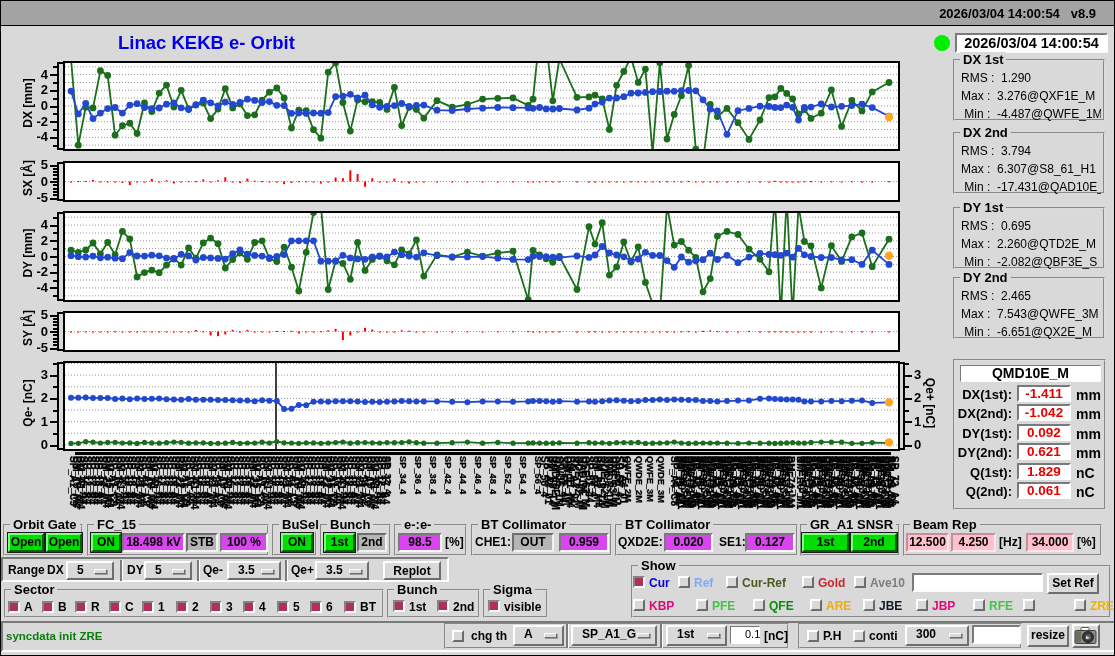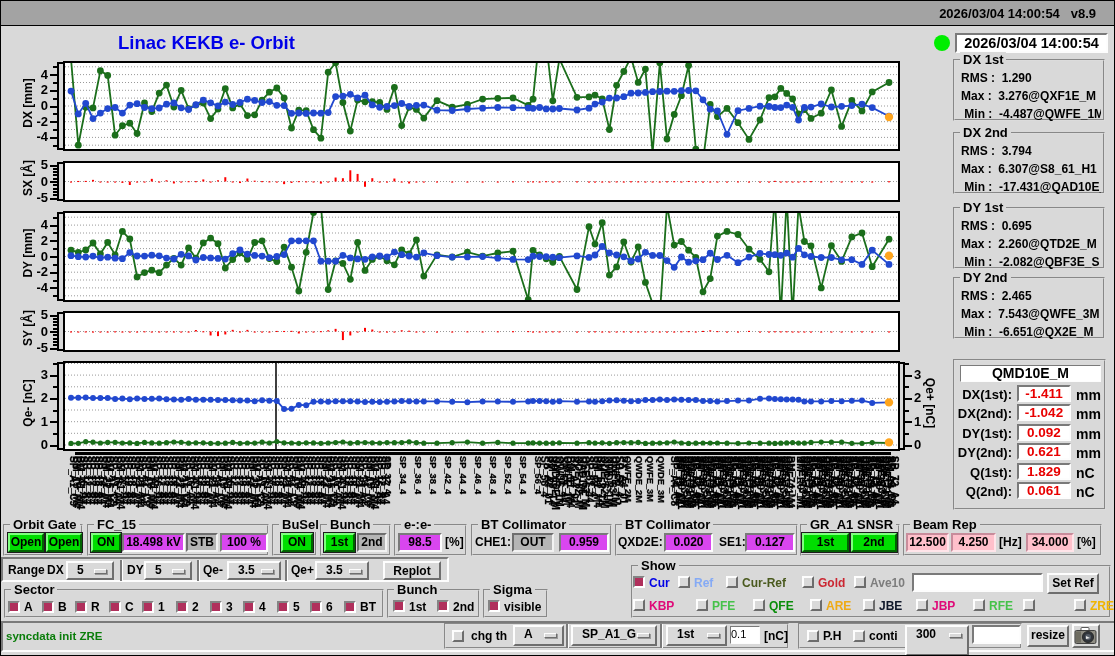--- a/index.html
+++ b/index.html
@@ -13,23 +13,23 @@
 .tk{position:absolute;height:2px;background:#000}
 .tlb{position:absolute;font-size:13px;font-weight:bold;color:#000;text-align:right;width:30px;line-height:16px}
 .rt{position:absolute;text-align:center;transform:rotate(-90deg);font-size:12px;line-height:12px;font-weight:bold;color:#000}
 .rt2{position:absolute;text-align:center;transform:rotate(90deg);font-size:12px;line-height:12px;font-weight:bold;color:#000}
 .grp{position:absolute;border:2px groove #dcdcdc}
 .grp2{position:absolute;border:2px groove #dcdcdc}
 .glab{position:absolute;left:5px;top:-9px;background:#d9d9d9;padding:0 3px;font-size:13px;font-weight:bold;white-space:nowrap}
 .gdot{position:absolute;left:933px;top:34px;width:16px;height:16px;border-radius:50%;background:#00ee00}
 .datebox{left:954px;top:32px;width:153px;height:20px;text-align:center;font-size:14.5px;font-weight:bold;line-height:16px}
 .ent{position:absolute;background:#fff;border:2px solid;border-color:#7a7a7a #fdfdfd #fdfdfd #7a7a7a}
-.entl{position:absolute;background:#fff;border:1px solid;border-color:#7a7a7a #fdfdfd #fdfdfd #7a7a7a;font-size:11px;padding-left:0;line-height:15px}
+.entl{position:absolute;background:#fff;border:1px solid;border-color:#7a7a7a #fdfdfd #fdfdfd #7a7a7a;font-size:11px;padding-left:14px;line-height:15px}
 .sbody{position:absolute;left:6px;top:8px;right:2px}
-.srow{font-size:12px;font-weight:bold;white-space:nowrap;line-height:18px;overflow:hidden}
+.srow{font-size:12px;font-weight:normal;white-space:nowrap;line-height:18px;overflow:hidden}
 .qpanel{position:absolute;left:952px;top:358px;width:153px;height:151px;border:2px groove #dcdcdc;background:#d9d9d9}
 .qhdr{position:absolute;left:5px;top:4px;width:141px;height:17px;background:#fff;border:1px solid;border-color:#7a7a7a #fdfdfd #fdfdfd #7a7a7a;text-align:center;font-weight:bold;font-size:14px;line-height:15px}
 .qrow{position:absolute;left:0;width:100%;height:20px}
 .ql{position:absolute;right:92px;font-size:13px;font-weight:bold;top:2px}
 .qv{position:absolute;left:62px;width:54px;height:17px;background:#fff;border:2px solid;border-color:#7a7a7a #fdfdfd #fdfdfd #7a7a7a;color:#e80000;font-size:13.5px;font-weight:bold;text-align:center;line-height:13px}
 .qu{position:absolute;left:121px;font-size:14px;font-weight:bold;top:2px}
 .gbtn,.wbox,.gskb,.pnk{position:absolute;height:19px;font-size:12px;font-weight:bold;text-align:center;line-height:15px;color:#000;white-space:nowrap}
 .btn,.dd{position:absolute;font-size:12px;font-weight:bold;color:#000;white-space:nowrap}
 .gbtn{background:#00dd00;border:2px solid;border-color:#7fff7f #006400 #006400 #7fff7f;outline:1px solid #1c1c1c}
 .wbox{background:#d946ef;border:2px solid;border-color:#7a7a7a #fdfdfd #fdfdfd #7a7a7a}
@@ -1480,21 +1480,21 @@
     <div class="dd" style="left:570px;top:624px;width:86px;height:21px">SP_A1_G<span class="ind"></span></div>
     <div class="vsep2" style="left:659px;top:623px"></div>
     <div class="dd" style="left:665px;top:624px;width:61px;height:21px">1st<span class="ind"></span></div>
     <div class="entl" style="left:729px;top:625px;width:30px;height:18px">0.1</div>
     <div class="lbl" style="left:763px;top:628px">[nC]</div>
     <div class="grp2" style="left:797px;top:622px;width:224px;height:26px"></div>
     <div class="cb off" style="left:806px;top:629px"></div>
     <div class="lbl" style="left:822px;top:628px">P.H</div>
     <div class="cb off" style="left:852px;top:629px"></div>
     <div class="lbl" style="left:868px;top:628px">conti</div>
-    <div class="dd" style="left:904px;top:624px;width:64px;height:31px">300<span class="ind"></span></div>
+    <div class="dd" style="left:904px;top:624px;width:64px;height:21px">300<span class="ind"></span></div>
     <div class="ent" style="left:971px;top:624px;width:49px;height:19px"></div>
     <div class="btn" style="left:1026px;top:624px;width:42px;height:22px">resize</div>
     <div class="btn" style="left:1071px;top:623px;width:28px;height:24px;padding-top:1px">
 <svg width="24" height="19" viewBox="0 0 24 19">
 <rect x="7" y="0.5" width="8" height="4" rx="1" fill="#fff" stroke="#333" stroke-width="0.8"></rect>
 <rect x="1" y="3.5" width="21" height="13" rx="1.5" fill="#8f8d84" stroke="#333" stroke-width="0.9"></rect>
 <rect x="2" y="4.5" width="5" height="11" fill="#6f6d62"></rect>
 <circle cx="14" cy="10" r="5.6" fill="#30343a" stroke="#222" stroke-width="0.8"></circle>
 <circle cx="14" cy="10" r="3" fill="#555c66"></circle>
 <path d="M12 9 L16 11 L12 12 Z" fill="#e8e8e8"></path>

